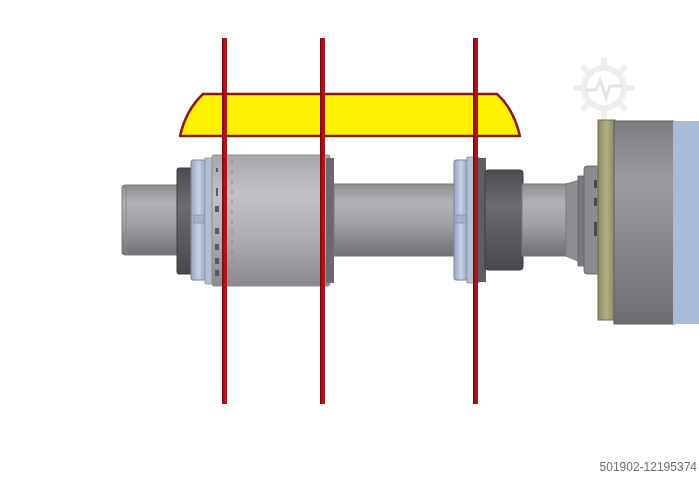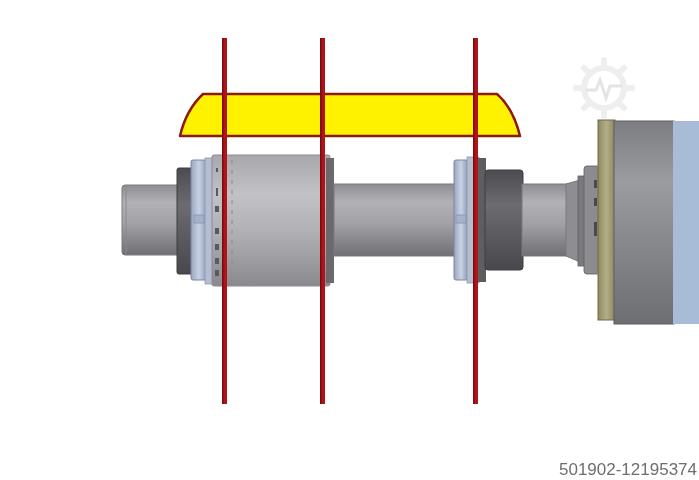--- a/index.html
+++ b/index.html
@@ -16,21 +16,21 @@
     }
     .canvas {
       position: absolute;
       left: 0; top: 0;
       width: 699px; height: 480px;
     }
     .watermark-id {
       position: absolute;
       right: 2px;
       top: 460px;
-      font-size: 17px;
+      font-size: 12px;
       color: #6e6e6e;
       font-family: "Liberation Sans", sans-serif;
       letter-spacing: 0;
     }
     .wm-logo {
       position: absolute;
       left: 572px;
       top: 56px;
       width: 64px;
       height: 64px;

